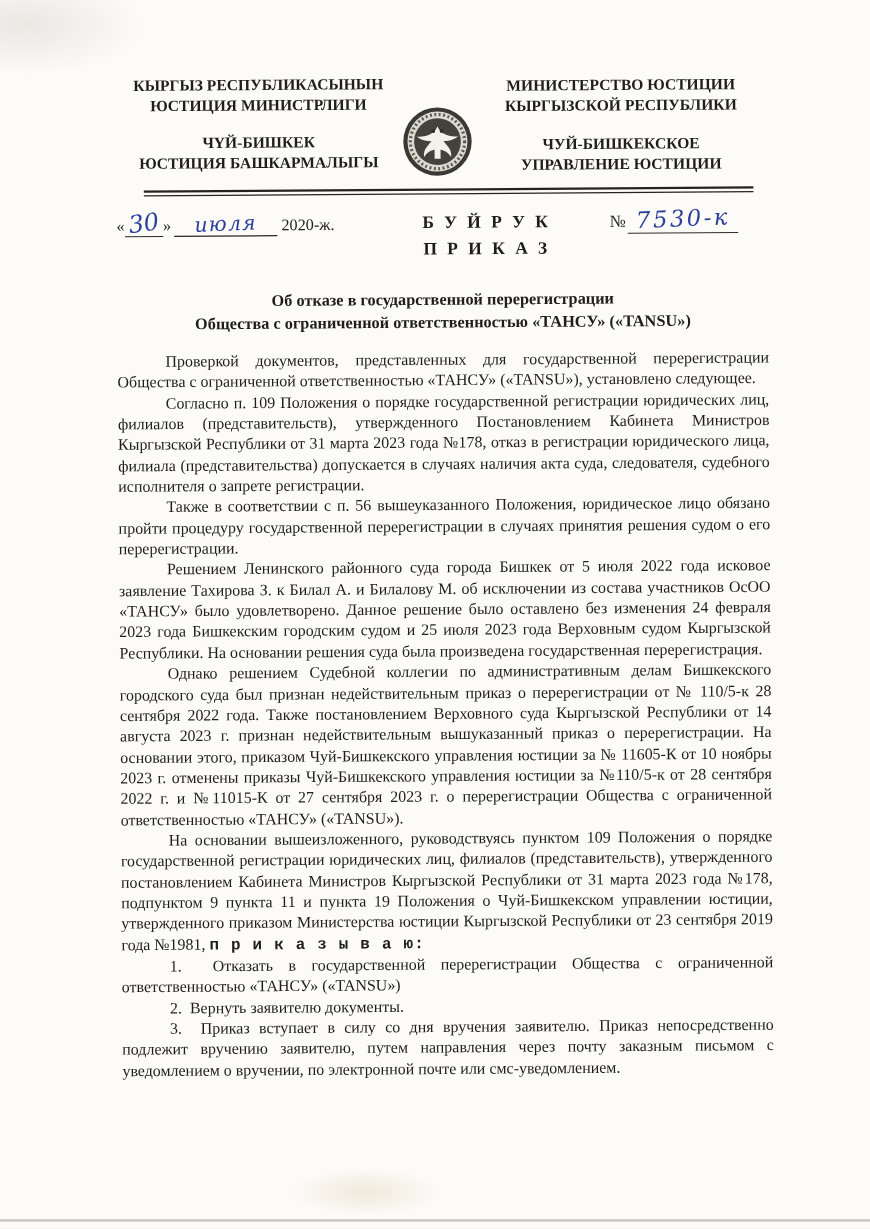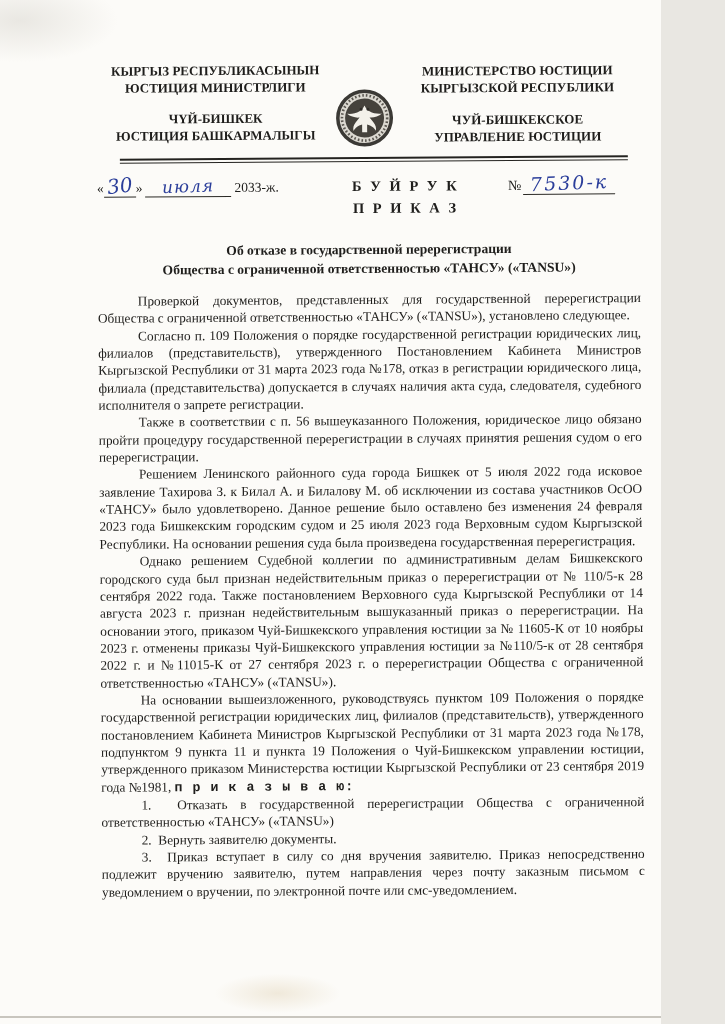--- a/index.html
+++ b/index.html
@@ -5,27 +5,26 @@
   html,body{margin:0;padding:0;}
   body{
     width:725px;height:1024px;
     background:#e9e7e2;
     font-family:"Liberation Serif", serif;
     color:#1f1e1c;
     overflow:hidden;
   }
   .paper{
     position:relative;
-    width:629px;height:1024px;
+    width:725px;height:1024px;
     background:
       radial-gradient(ellipse 90px 28px at 42% 97%, rgba(208,186,142,.28), transparent 70%),
       radial-gradient(ellipse 140px 60px at 3% 2%, rgba(190,186,176,.30), transparent 70%),
       #fcfbf8;
     overflow:hidden;
-    padding-left:32px;
   }
   .paper::after{ 
     content:"";position:absolute;left:0;right:0;bottom:6px;height:2px;
     background:#b7b3ab;opacity:.75;
   }
   .content{
     position:absolute;top:0;left:0;width:725px;
     padding:62px 85px 0 97px;
     box-sizing:border-box;
     transform:rotate(-0.4deg);
@@ -120,21 +119,21 @@
           <span>ЧУЙ-БИШКЕКСКОЕ</span><br>
           <span>УПРАВЛЕНИЕ ЮСТИЦИИ</span>
         </div>
       </div>
     </div>
 
     <div class="rule"></div>
 
     <div class="meta">
       <div class="meta-date">
-        <span>«</span><span class="slot slot-day"><span class="hw">30</span></span><span>»</span><span class="slot slot-month"><span class="hw">июля</span></span><span>2033-ж.</span>
+        <span>«</span><span class="slot slot-day"><span class="hw">30</span></span><span>»</span><span class="slot slot-month"><span class="hw">июля</span></span><span>2020-ж.</span>
       </div>
       <div class="meta-type">
         <span>Б У Й Р У К</span><br>
         <span>П Р И К А З</span>
       </div>
       <div class="meta-num">
         <span>№</span><span class="slot slot-num"><span class="hw">7530-к</span></span>
       </div>
     </div>
 

